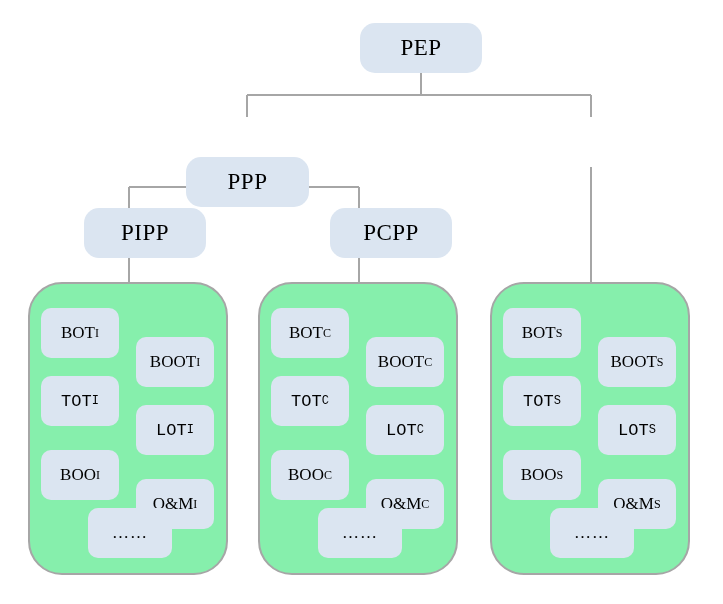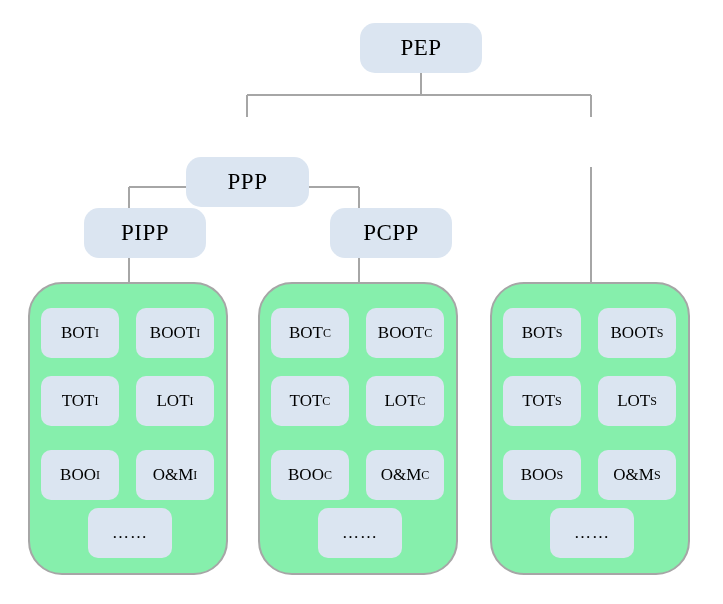--- a/index.html
+++ b/index.html
@@ -53,24 +53,24 @@
     top: 282px;
     width: 200px;
     height: 293px;
     background: #86efac;
     border: 2px solid #a6a6a6;
     border-radius: 34px;
     box-sizing: border-box;
   }
   
   .r1 { top: 24px; }
-  .r2 { top: 92px; }
+  .r2 { top: 92px; font-family: Liberation Mono, monospace; }
   .r3 { top: 166px; }
   .c1 { left: 11px; }
-  .c2 { left: 106px; }
+  .c2 { left: 106px; margin-top: 29px; }
   .dots {
     top: 224px;
     left: 58px;
     width: 84px;
     letter-spacing: 1px;
   }
   
   .pep  { left: 360px; top: 23px;  width: 122px; height: 50px; }
   .ppp  { left: 186px; top: 117px; width: 123px; height: 50px; margin-top: 40px; }
   .psp  { left: 530px; top: 117px; width: 123px; height: 50px; }

